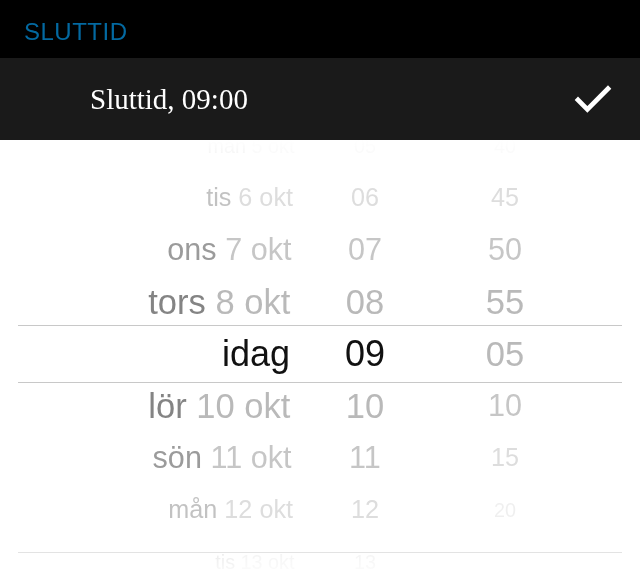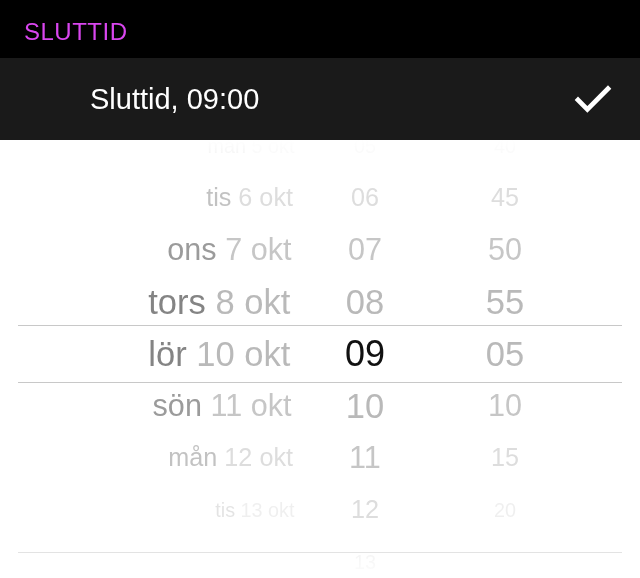--- a/index.html
+++ b/index.html
@@ -5,33 +5,34 @@
     * { margin: 0; padding: 0; box-sizing: border-box; }
     body {
       width: 640px;
       height: 578px;
       font-family: -apple-system, "Helvetica Neue", Helvetica, Arial, sans-serif;
       background: #fff;
       overflow: hidden;
     }
     .header-small {
       background: #000;
-      color: #d946ef;
+      color: #0369a1;
       font-size: 24px;
       font-weight: 300;
       padding: 18px 24px 12px 24px;
       letter-spacing: 0.5px;
     }
     .header-bar {
       background: #1a1a1a;
       color: #fff;
       display: flex;
       align-items: center;
       justify-content: space-between;
       padding: 22px 28px 22px 90px;
+      font-family: Liberation Serif, serif;
     }
     .header-title {
       font-size: 29px;
       font-weight: 500;
     }
     .check-icon {
       width: 38px;
       height: 38px;
       display: flex;
       align-items: center;
@@ -119,20 +120,21 @@
 
 <div class="picker-area">
   <div class="fade-top"></div>
   <div class="picker-columns">
     <div class="col col-date">
       <div class="col-inner" id="col-date" style="top: -20px;">
           <div class="row d4"><span class="dow">mån</span> 5 okt</div>
           <div class="row d3"><span class="dow">tis</span> 6 okt</div>
           <div class="row d2"><span class="dow">ons</span> 7 okt</div>
           <div class="row d1"><span class="dow">tors</span> 8 okt</div>
+          <div class="row sel">idag</div>
           <div class="row d1"><span class="dow">lör</span> 10 okt</div>
           <div class="row d2"><span class="dow">sön</span> 11 okt</div>
           <div class="row d3"><span class="dow">mån</span> 12 okt</div>
           <div class="row d4"><span class="dow">tis</span> 13 okt</div>
         </div>
     </div>
     <div class="col col-hour">
       <div class="col-inner" id="col-hour" style="top: -20px;">
           <div class="row d4">05</div>
           <div class="row d3">06</div>

